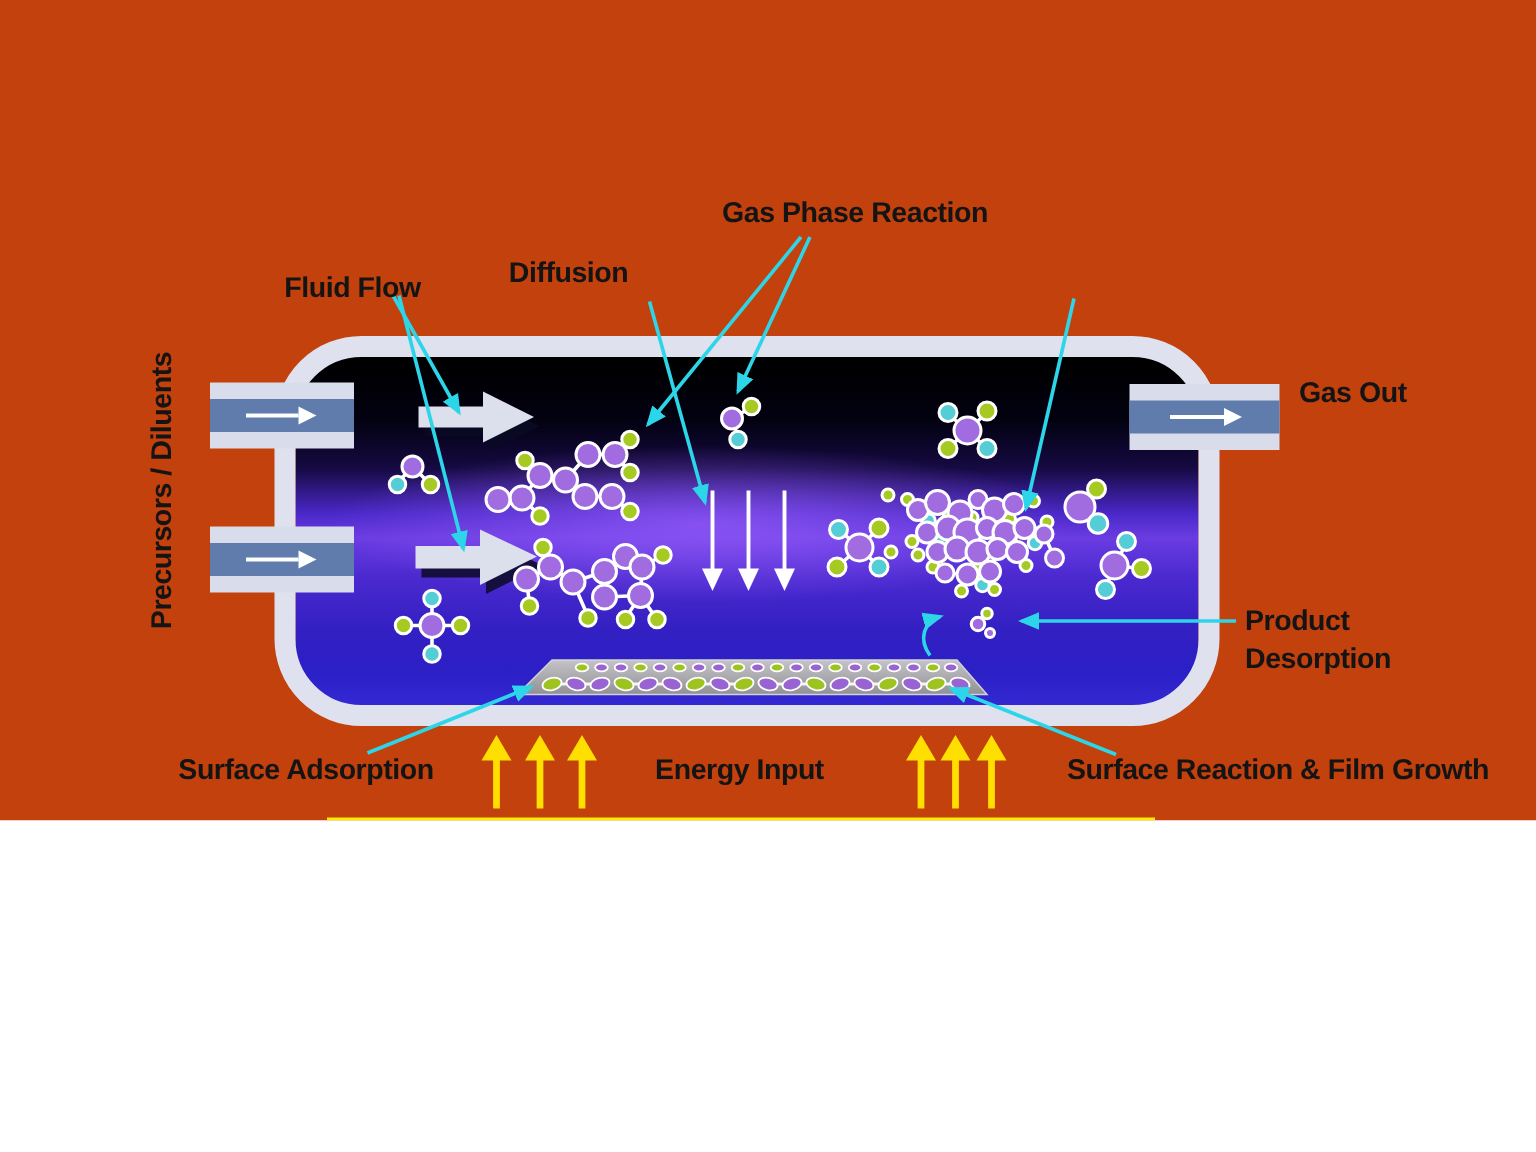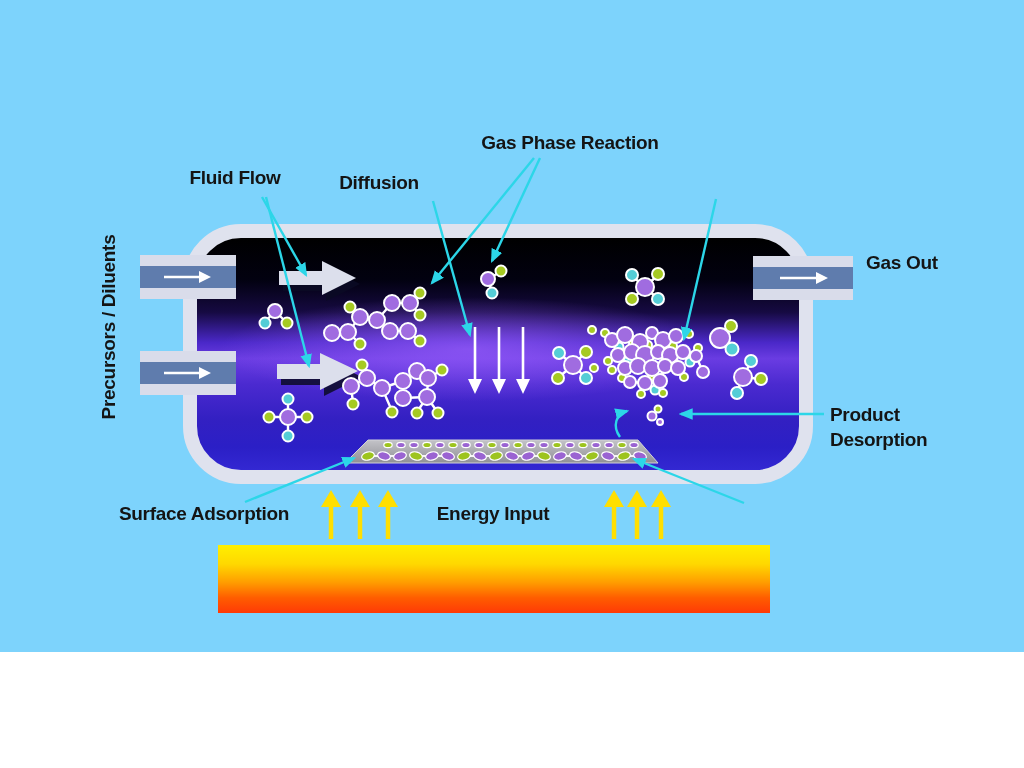--- a/index.html
+++ b/index.html
@@ -1,16 +1,16 @@
 <!DOCTYPE html>
 <html><head>
 <meta charset="utf-8">
 <style>
   html,body{margin:0;padding:0;background:#ffffff;}
-  .stage{position:relative;width:1024px;height:652px;background:#7dd3fc;overflow:hidden;
+  .stage{position:relative;width:1024px;height:547px;background:#c2410c;overflow:hidden;
          font-family:"Liberation Sans","DejaVu Sans",sans-serif;}
   
   .chamber{position:absolute;left:183px;top:224px;width:630px;height:260px;box-sizing:border-box;
            border:14px solid #dfe2ee;border-radius:58px;z-index:1;
            background:
              radial-gradient(55% 30% at 45% 48%, rgba(150,92,250,0.75), rgba(150,92,250,0) 75%),
              linear-gradient(180deg,#000000 0%,#020110 18%,#160a42 32%,#4a28c8 45%,#6a3ce2 52%,#4b2ad0 63%,#3320c2 78%,#2b1fc6 90%,#3328d2 100%);}
   
   .pipe{position:absolute;background:#d9dcea;z-index:2;}
   .pipe .bore{position:absolute;left:0;right:0;top:50%;height:22px;margin-top:-11px;background:#5f7cad;}
@@ -372,21 +372,22 @@
       <line x1="614" y1="539" x2="614" y2="506" stroke-width="4.5"></line>
         <polygon points="604,507 624,507 614,490" stroke="none"></polygon>
       <line x1="637" y1="539" x2="637" y2="506" stroke-width="4.5"></line>
         <polygon points="627,507 647,507 637,490" stroke="none"></polygon>
       <line x1="661" y1="539" x2="661" y2="506" stroke-width="4.5"></line>
         <polygon points="651,507 671,507 661,490" stroke="none"></polygon>
     </g>
   </svg>
 
   <div class="lbl center" style="left:570px;top:132px;">Gas Phase Reaction</div>
-  <div class="lbl center" style="left:235px;top:167px;">Fluid Flow</div>
+  <div class="lbl center" style="left:235px;top:182px;">Fluid Flow</div>
   <div class="lbl center" style="left:379px;top:172px;">Diffusion</div>
   <div class="lbl" style="left:866px;top:252px;">Gas Out</div>
   <div class="lbl vert">Precursors / Diluents</div>
   <div class="lbl" id="lbl-product">Product Desorption</div>
   <div class="lbl center" style="left:204px;top:503px;">Surface Adsorption</div>
   <div class="lbl center" style="left:493px;top:503px;text-align:right;">Energy Input</div>
+  <div class="lbl center" style="left:852px;top:503px;">Surface Reaction &amp; Film Growth</div>
 
 </div>
 
 </body></html>

